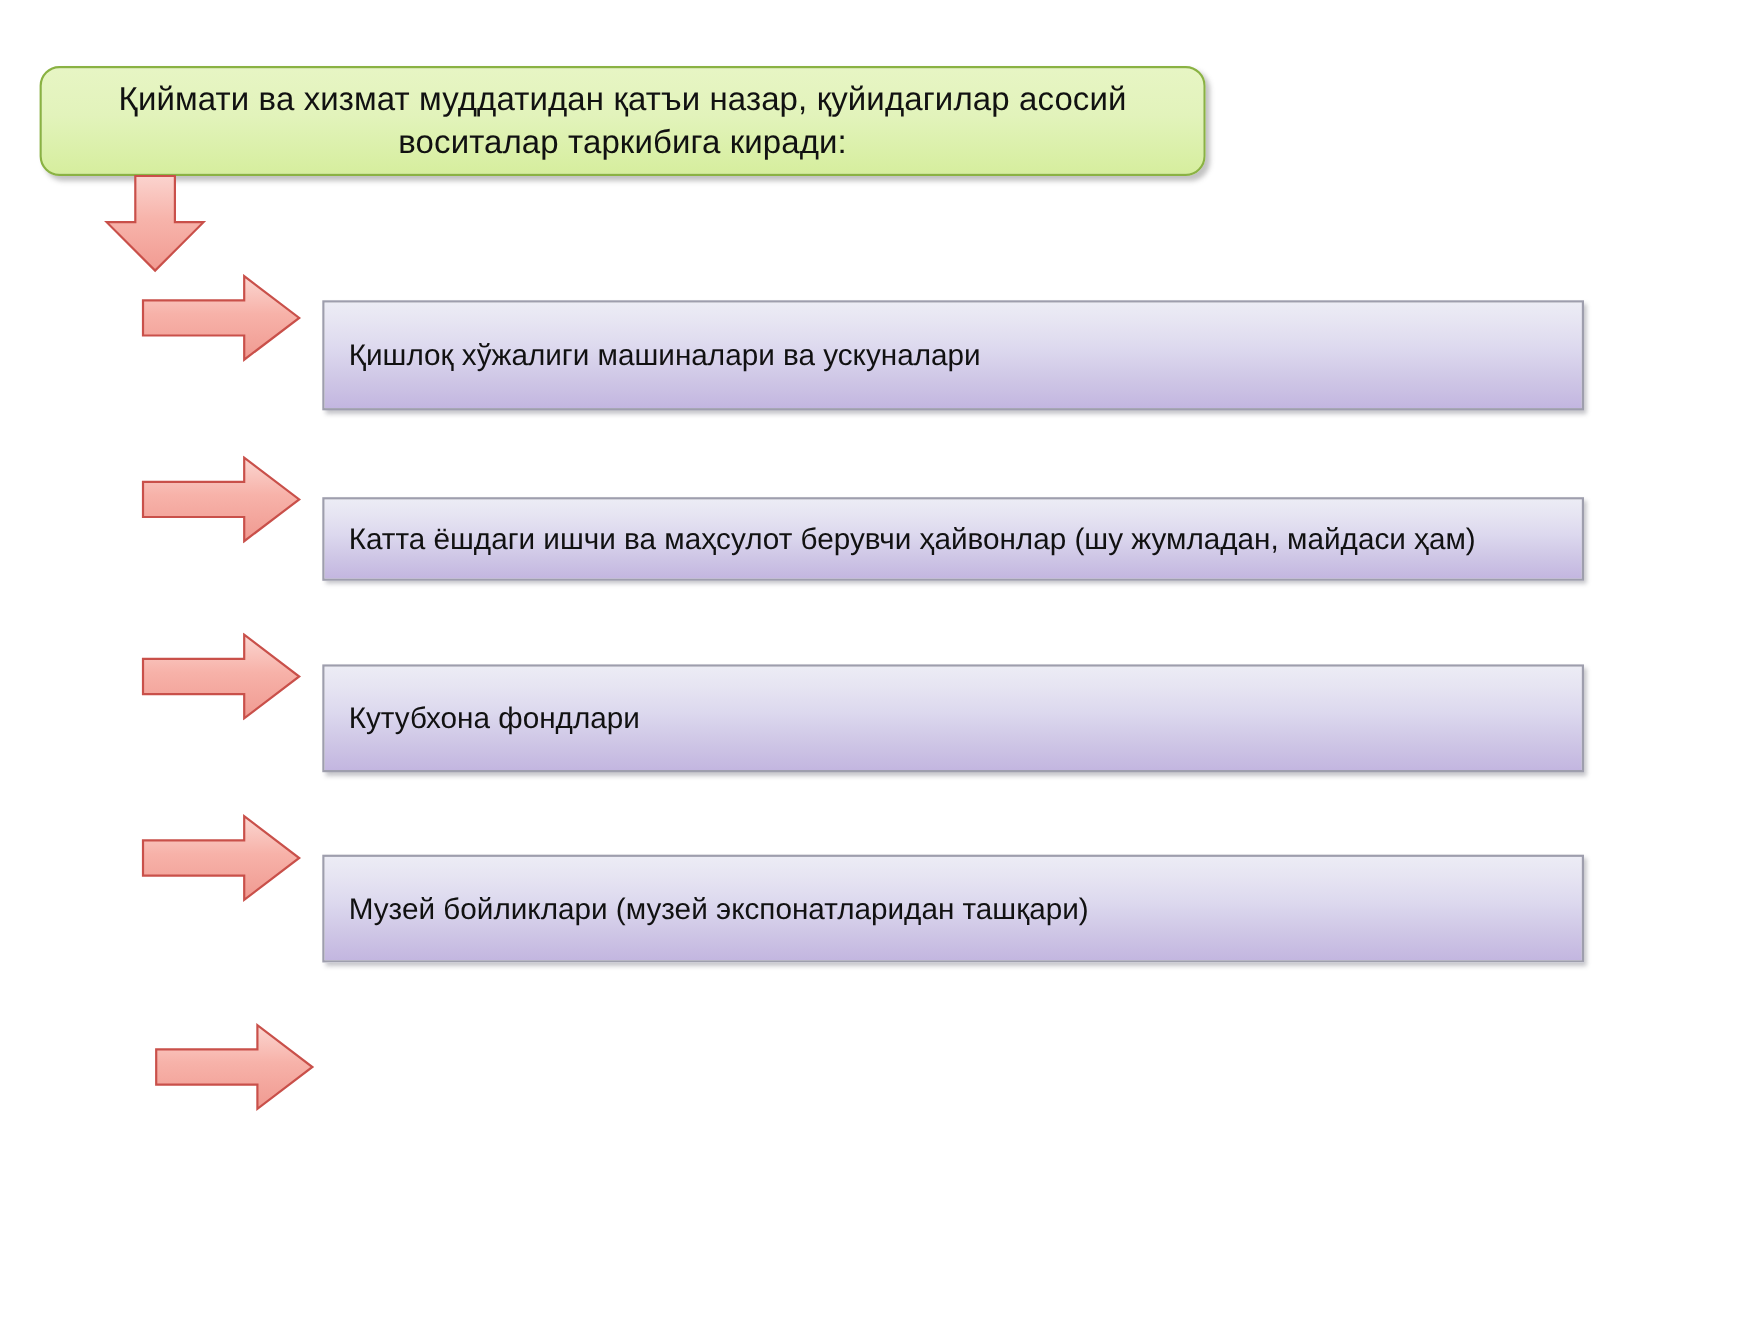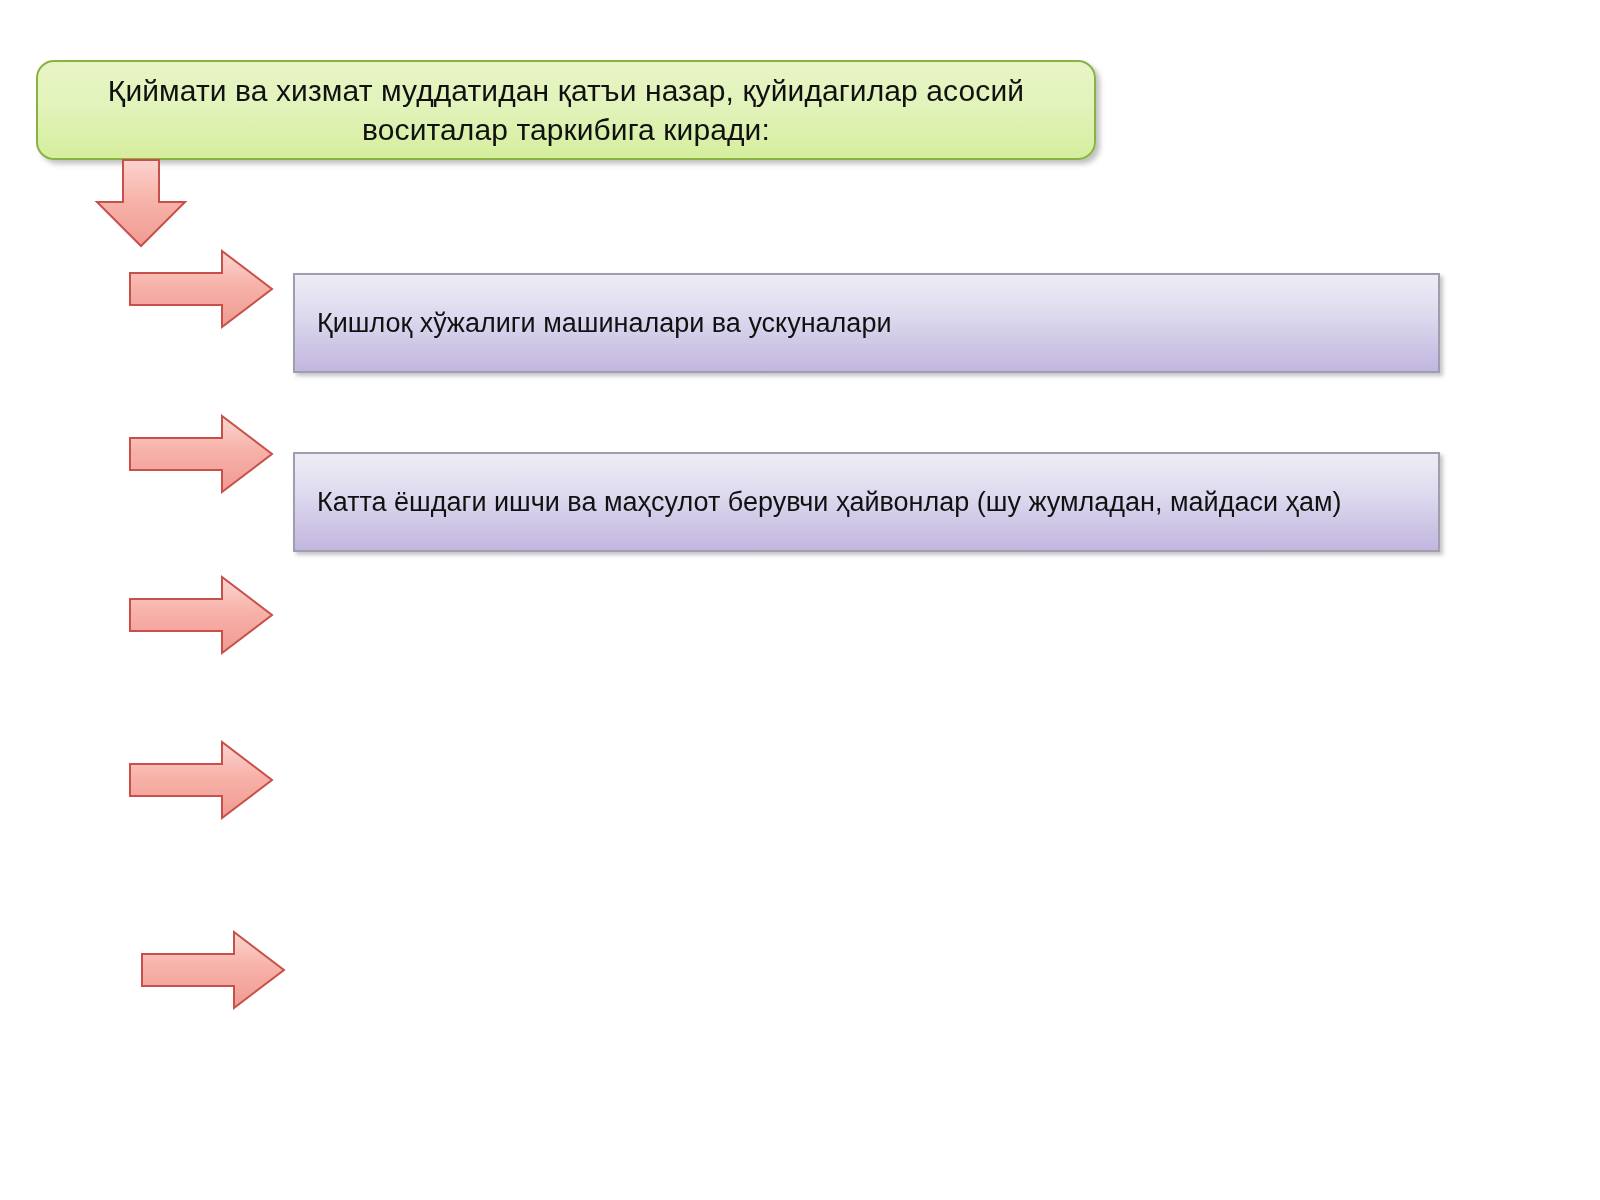--- a/index.html
+++ b/index.html
@@ -91,21 +91,21 @@
     font-size: 27px;
     line-height: 1.42;
     color: #111111;
     width: 100%;
   }
   .align-justify { text-align: justify; text-align-last: left; }
   .align-left    { text-align: left; }
   .align-center  { text-align: center; }
 
   .cb-1 { top: 232px;  width: 1147px; height: 100px; }
-  .cb-2 { top: 411px;  width: 1147px; height: 100px; }
+  .cb-2 { top: 411px;  width: 1147px; height: 76px; }
   .cb-3 { top: 563px;  width: 1147px; height: 98px;  }
   .cb-4 { top: 736px;  width: 1147px; height: 98px;  }
   .cb-5 { top: 932px;  width: 1147px; height: 90px;  }
 </style>
 </head>
 <body>
 
 <div id="slide">
 
   <div class="header-box">
@@ -191,16 +191,22 @@
   </div>
 
   <div class="content-box cb-1">
     <div class="content-text align-left">Қишлоқ хўжалиги машиналари ва ускуналари</div>
   </div>
 
   <div class="content-box cb-2">
     <div class="content-text align-justify">Катта ёшдаги ишчи ва маҳсулот берувчи ҳайвонлар (шу жумладан, майдаси ҳам)</div>
   </div>
 
-
+  <div class="content-box cb-3">
+    <div class="content-text align-left">Кутубхона фондлари</div>
+  </div>
+
+  <div class="content-box cb-4">
+    <div class="content-text align-left">Музей бойликлари (музей экспонатларидан ташқари)</div>
+  </div>
 
 
 </div>
 
 </body></html>

